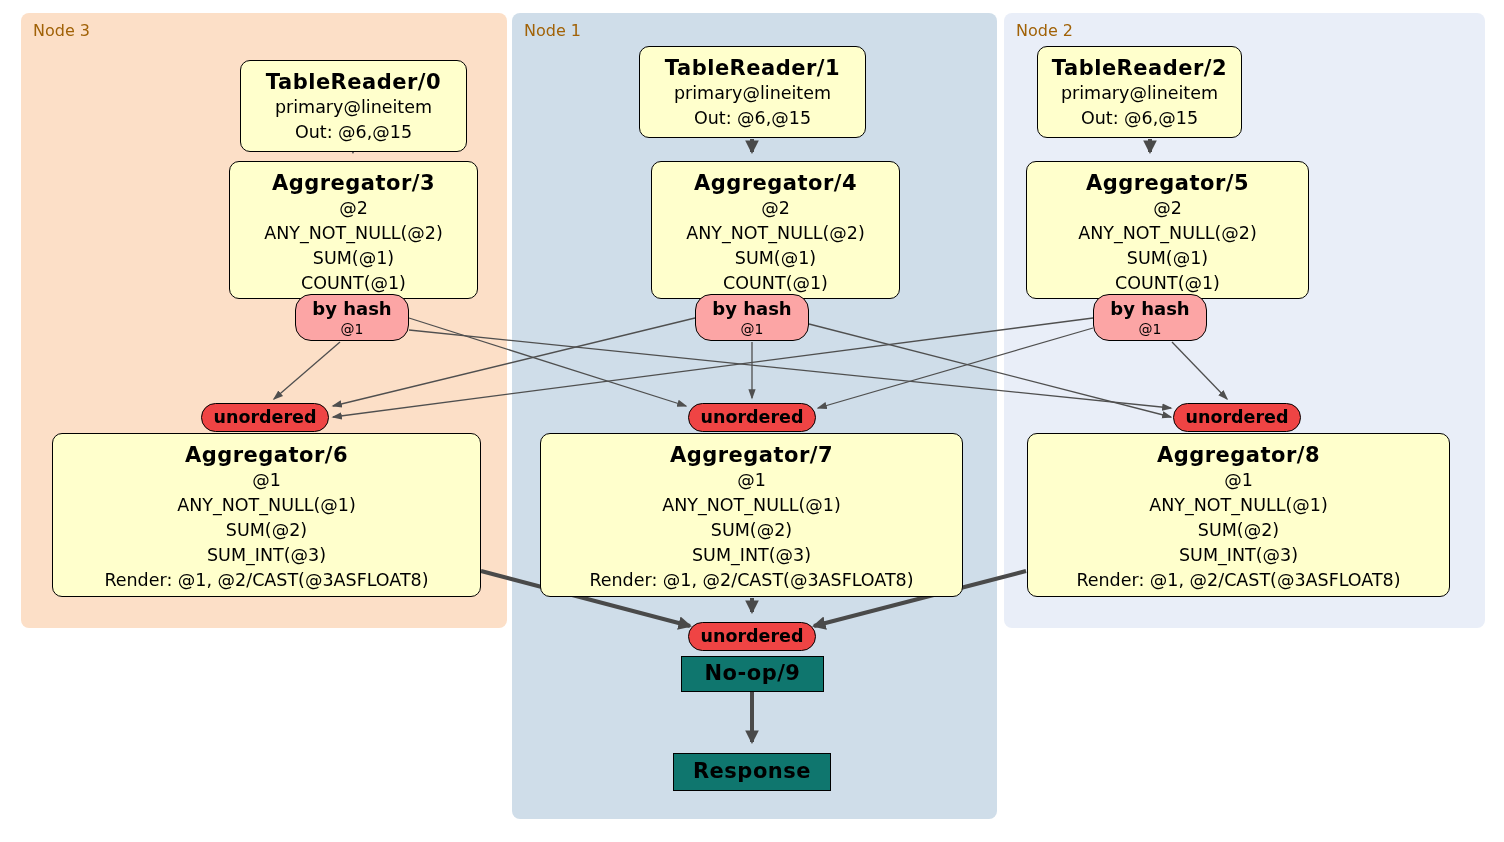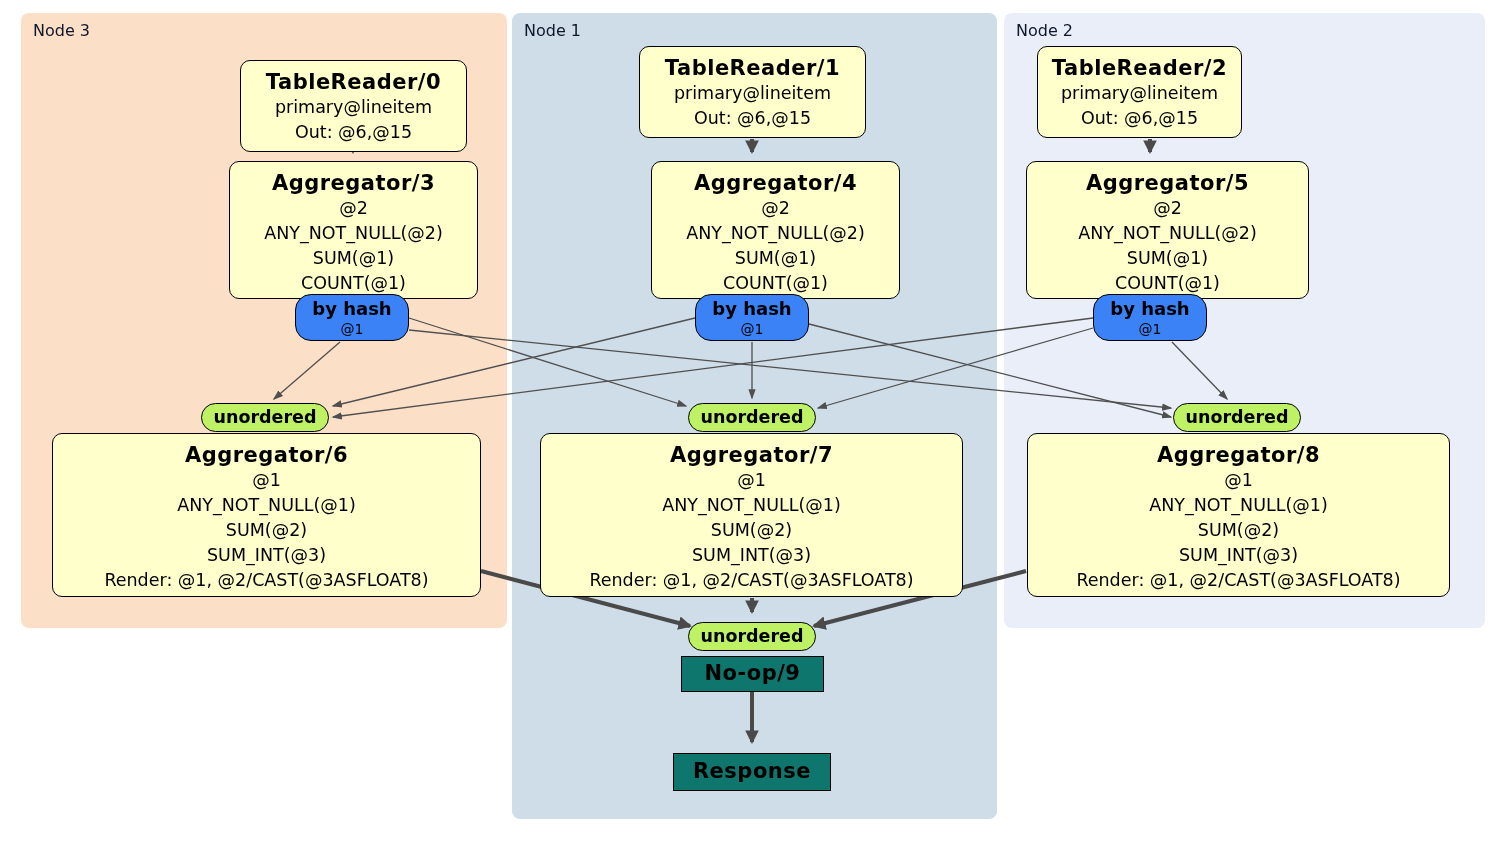--- a/index.html
+++ b/index.html
@@ -2,40 +2,40 @@
 <html><head>
 <meta charset="utf-8">
 <style>
   html,body{margin:0;padding:0;background:#ffffff;}
   #canvas{
     position:relative;width:1504px;height:842px;overflow:hidden;
     font-family:"DejaVu Sans","Liberation Sans",sans-serif;color:#000;
   }
   .region{position:absolute;border-radius:8px;z-index:0;}
   .region-label{
-    position:absolute;left:12px;top:8px;font-size:16px;color:#0f172a;
+    position:absolute;left:12px;top:8px;font-size:16px;color:#a16207;
   }
   #edges{position:absolute;left:0;top:0;z-index:1;}
   .gbox{
     position:absolute;z-index:2;background:#ffffcc;border:1.5px solid #000;
     border-radius:10px;text-align:center;box-sizing:border-box;
   }
   .gbox .box-title{font-weight:bold;font-size:21px;line-height:26px;padding-top:8px;letter-spacing:0.5px;}
   .gbox .box-line{font-size:17.5px;line-height:25px;white-space:nowrap;}
   .pill{
     position:absolute;z-index:3;border:1.5px solid #000;text-align:center;
     box-sizing:border-box;
   }
   .byhash{
-    background:#3b82f6;border-radius:16px;width:114px;height:47px;
+    background:#fca5a5;border-radius:16px;width:114px;height:47px;
   }
   .byhash .pill-title{font-weight:bold;font-size:18px;line-height:24px;padding-top:2px;}
   .byhash .pill-sub{font-size:14px;line-height:16px;}
   .unordered{
-    background:#bef264;border-radius:15px;width:128px;height:29px;
+    background:#ef4444;border-radius:15px;width:128px;height:29px;
   }
   .unordered .pill-title{font-weight:bold;font-size:17.5px;line-height:26px;}
   .smallbox{
     position:absolute;z-index:2;background:#0f766e;border:1.5px solid #000;
     border-radius:0;text-align:center;box-sizing:border-box;
   }
   .smallbox .box-title{font-weight:bold;font-size:21px;letter-spacing:0.5px;}
 </style>
 </head>
 <body>

